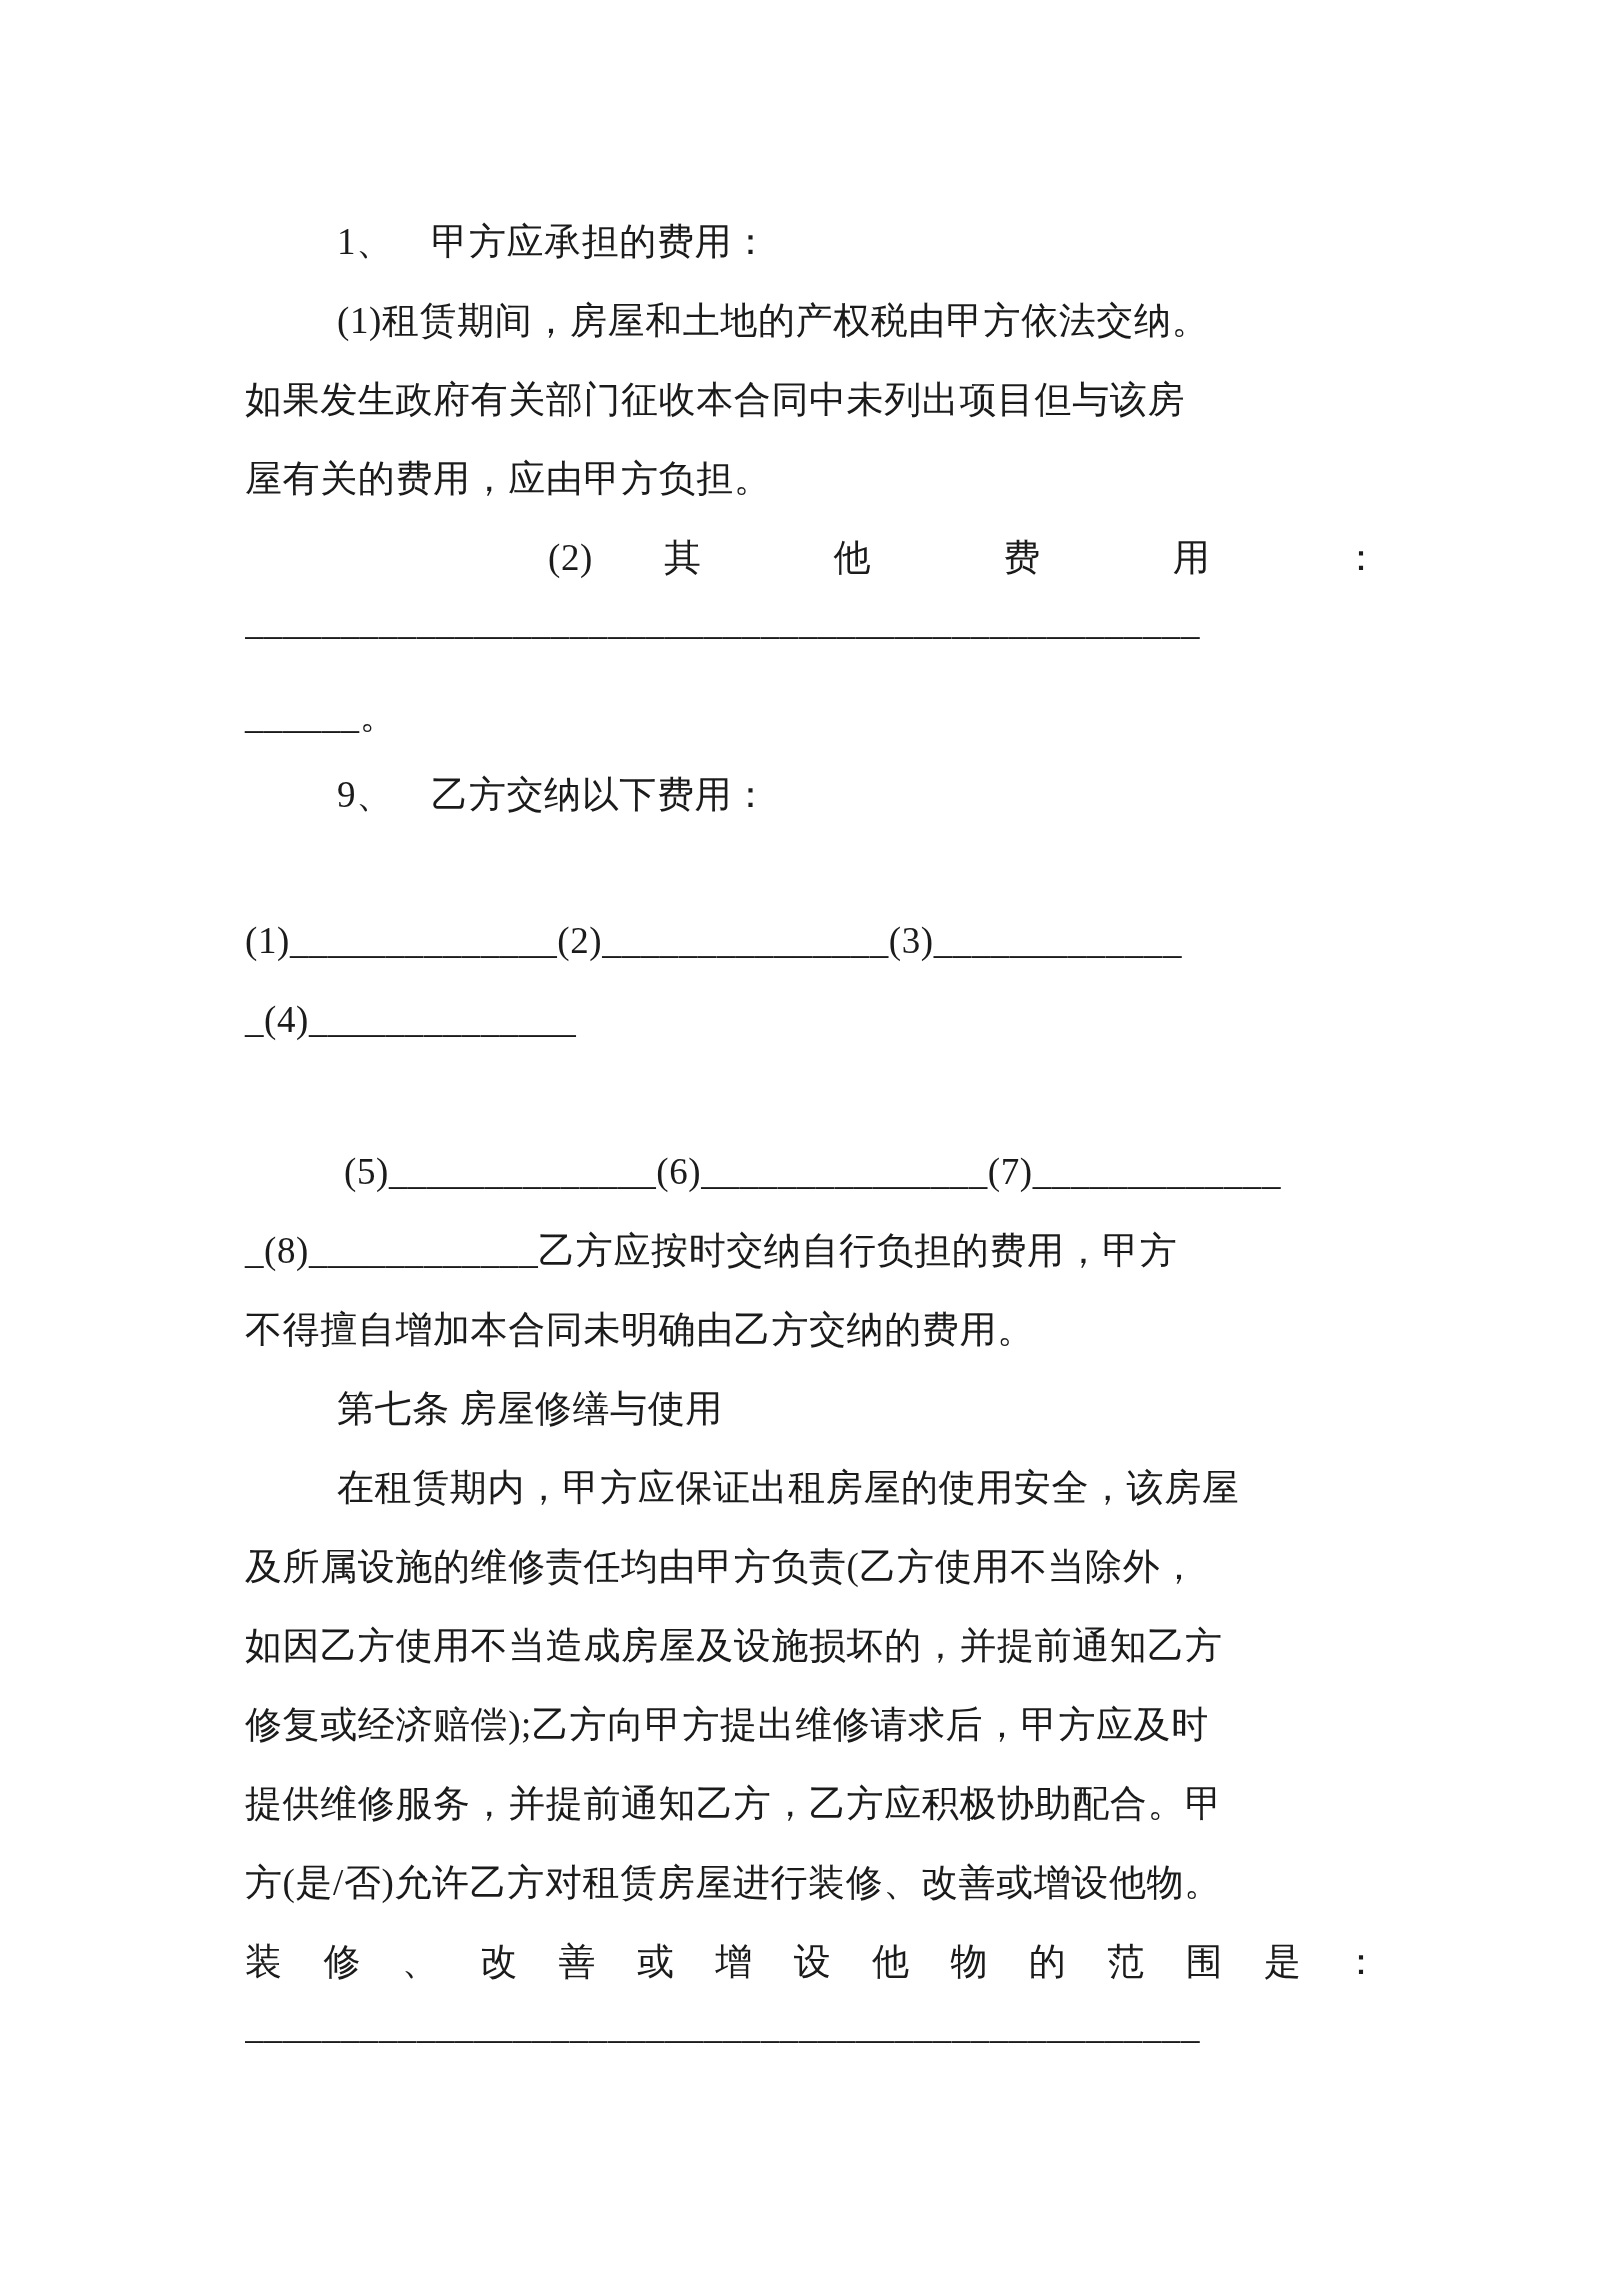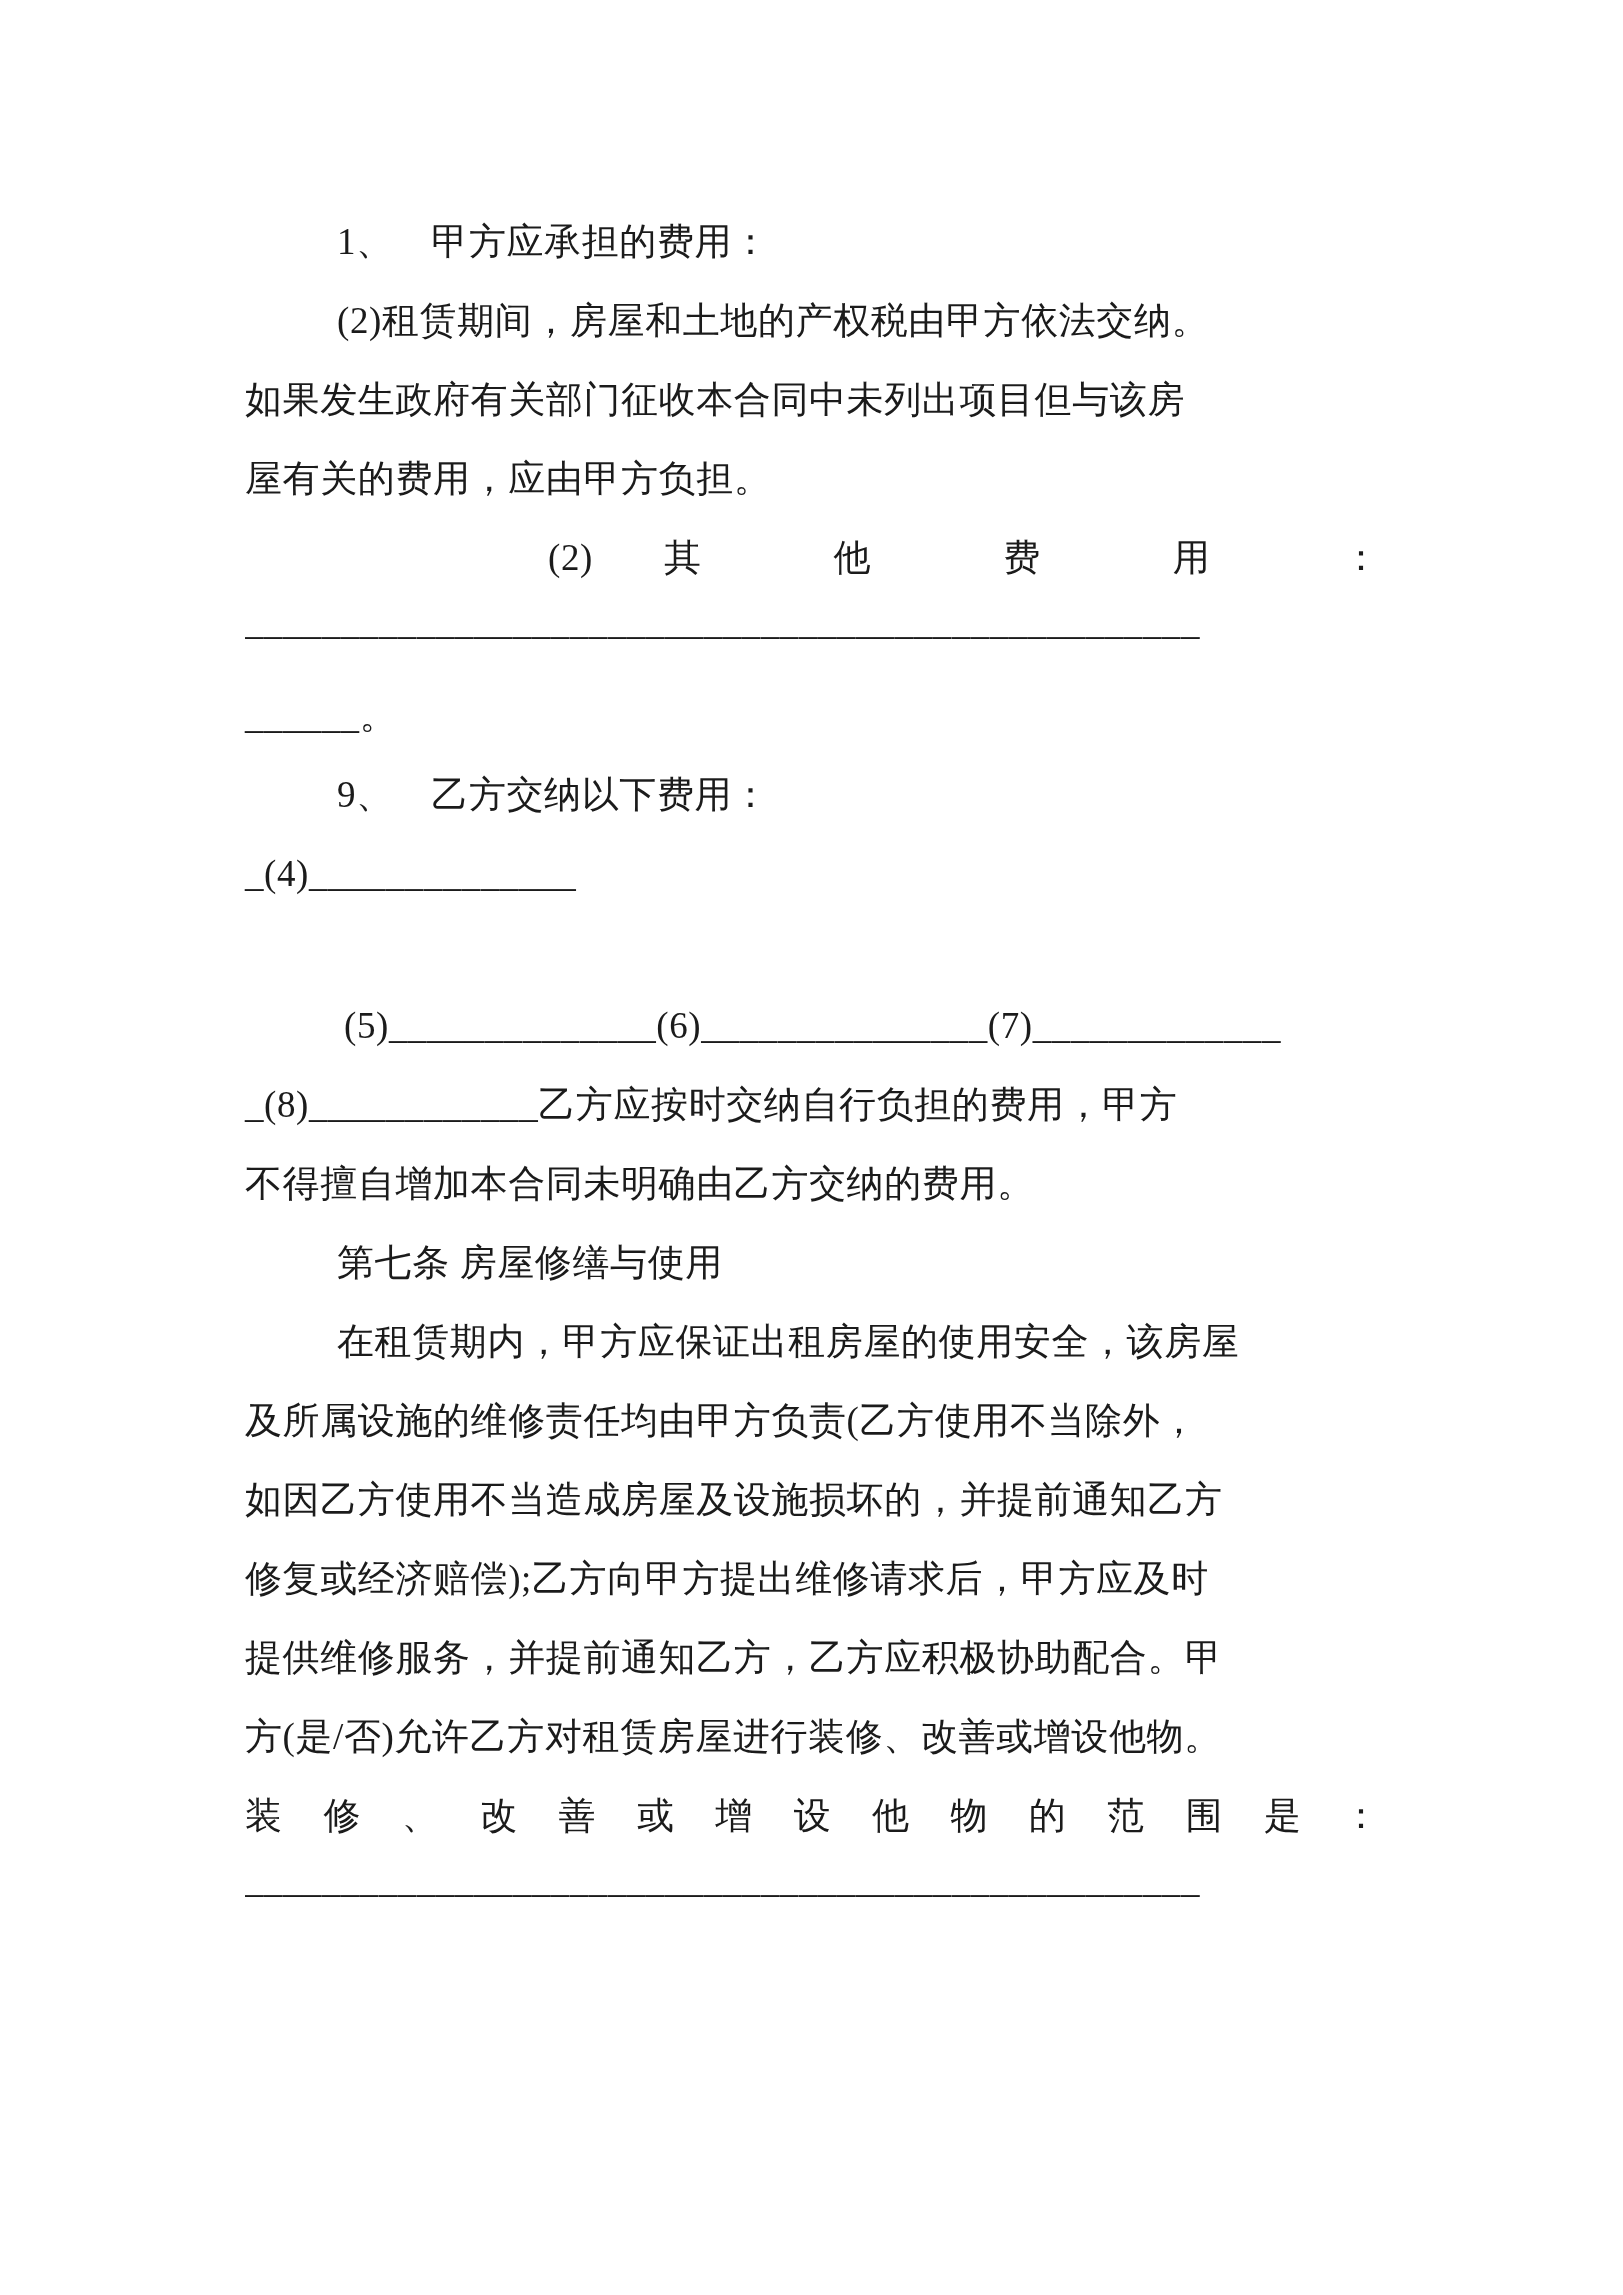--- a/index.html
+++ b/index.html
@@ -49,27 +49,28 @@
   .gap-a { margin-top: 67px; }
   .gap-b { margin-top: 73px; text-align: center; }
 </style>
 </head>
 <body>
 
 <div class="page">
   <div class="text-block">
 
     <div class="line indent">1、　甲方应承担的费用：</div>
-    <div class="line indent">(2)租赁期间，房屋和土地的产权税由甲方依法交纳。</div>
+    <div class="line indent">(1)租赁期间，房屋和土地的产权税由甲方依法交纳。</div>
     <div class="line">如果发生政府有关部门征收本合同中未列出项目但与该房</div>
     <div class="line">屋有关的费用，应由甲方负担。</div>
     <div class="line spread inset">(2) 其 他 费 用 ：</div>
     <div class="line rule">__________________________________________________</div>
     <div class="line">______。</div>
     <div class="line indent">9、　乙方交纳以下费用：</div>
+    <div class="line gap-a">(1)______________(2)_______________(3)_____________</div>
     <div class="line">_(4)______________</div>
     <div class="line gap-b">(5)______________(6)_______________(7)_____________</div>
     <div class="line">_(8)____________乙方应按时交纳自行负担的费用，甲方</div>
     <div class="line">不得擅自增加本合同未明确由乙方交纳的费用。</div>
     <div class="line indent">第七条 房屋修缮与使用</div>
     <div class="line indent">在租赁期内，甲方应保证出租房屋的使用安全，该房屋</div>
     <div class="line">及所属设施的维修责任均由甲方负责(乙方使用不当除外，</div>
     <div class="line">如因乙方使用不当造成房屋及设施损坏的，并提前通知乙方</div>
     <div class="line">修复或经济赔偿);乙方向甲方提出维修请求后，甲方应及时</div>
     <div class="line">提供维修服务，并提前通知乙方，乙方应积极协助配合。甲</div>

